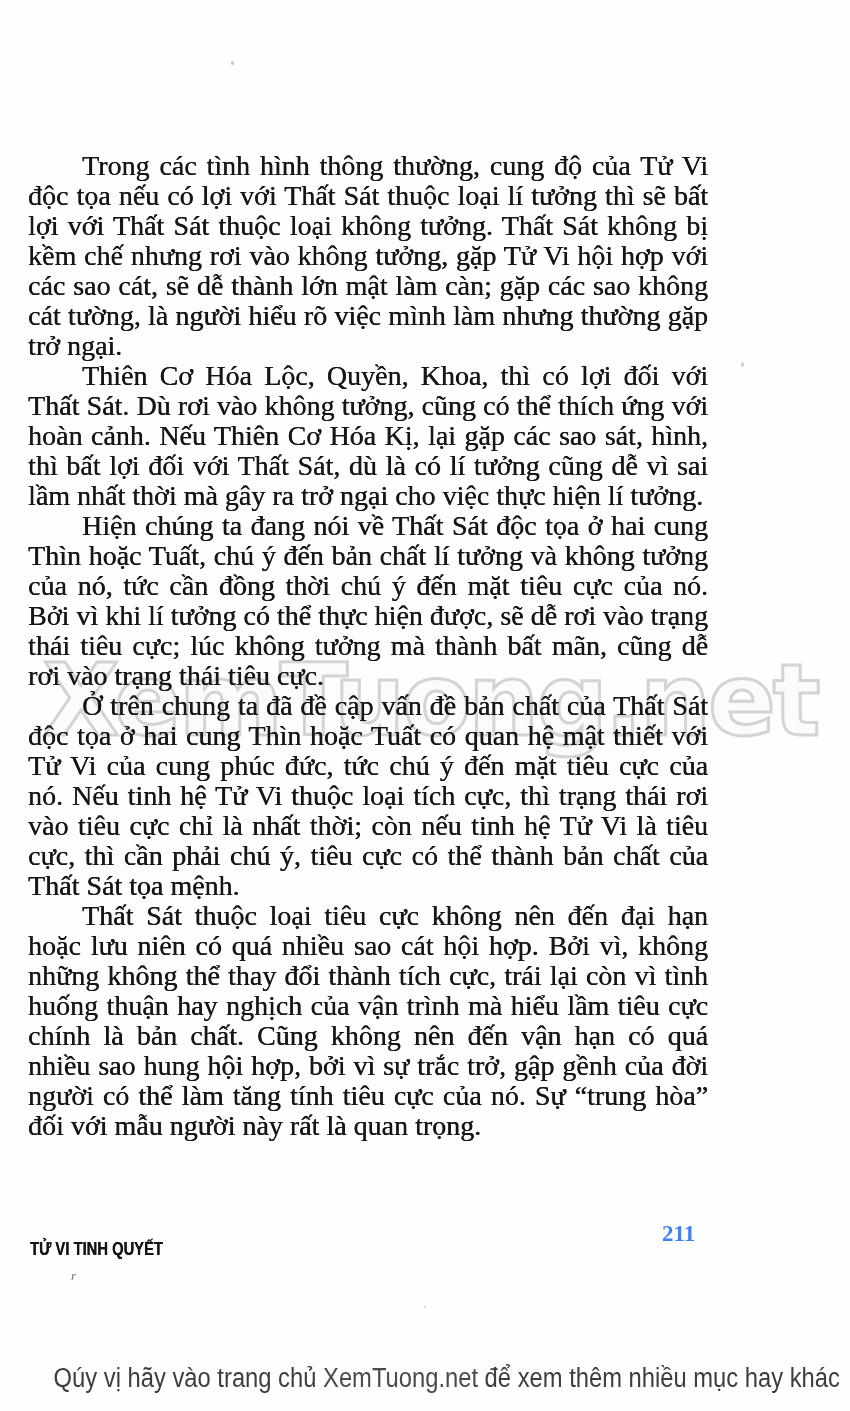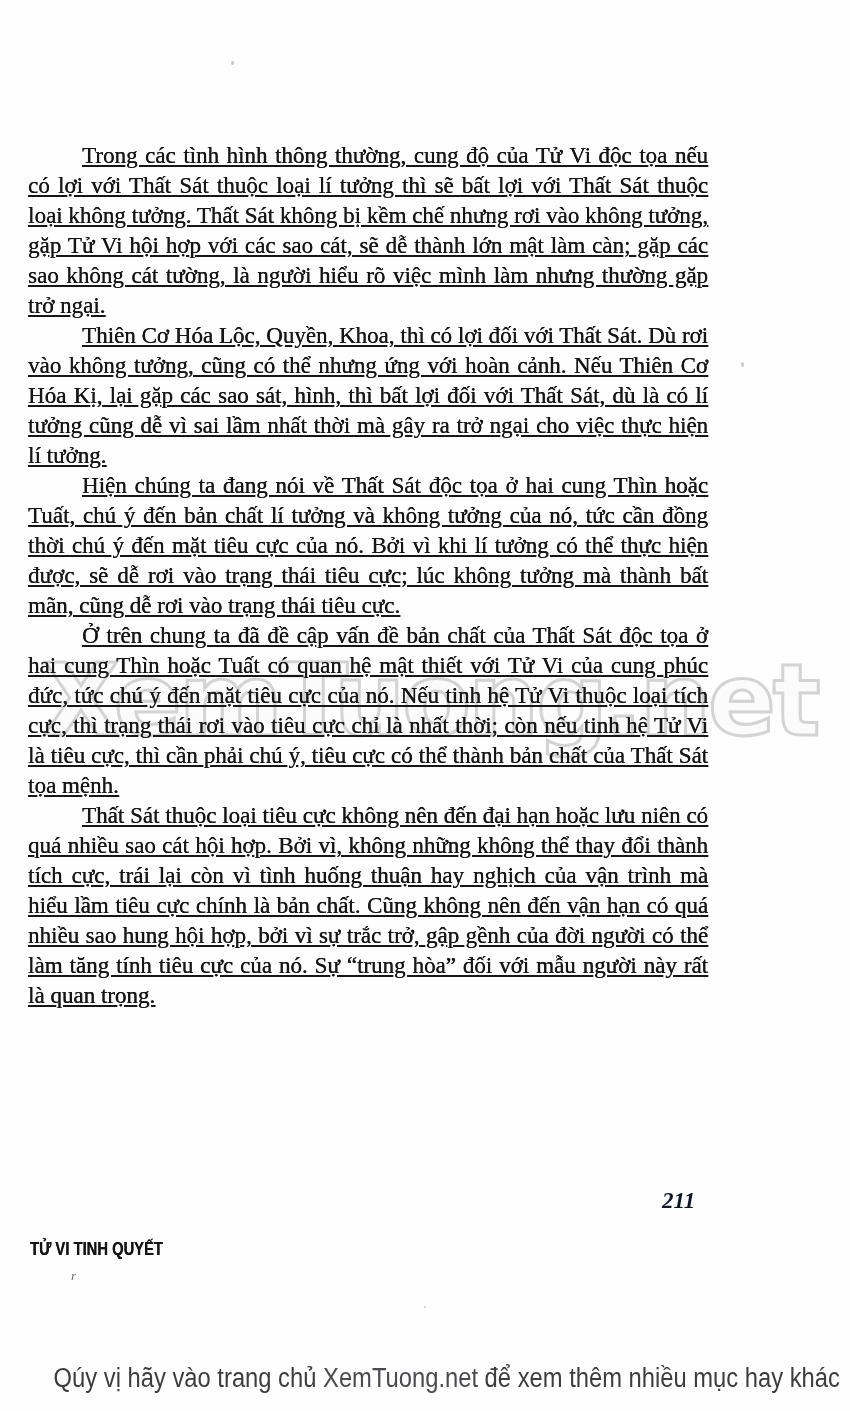--- a/index.html
+++ b/index.html
@@ -10,30 +10,29 @@
     width: 850px;
     height: 1411px;
     background: #fefefe;
     overflow: hidden;
     font-family: "Liberation Serif", serif;
   }
 
   
   .content {
     position: absolute;
-    top: 141px;
+    top: 151px;
     left: 28px;
     width: 680px;
     z-index: 2;
     color: #161616;
-    font-size: 23px;
+    font-size: 28px;
     line-height: 30px;
     text-align: justify;
     text-shadow: 0.35px 0 0 currentColor; 
-    text-decoration: underline;
   }
   .content p {
     margin: 0;
     text-indent: 54px;
   }
 
   
   .watermark {
     position: absolute;
     top: 642px;
@@ -61,27 +60,26 @@
     font-size: 18px;
     color: #141414;
     transform: scaleX(0.82);
     transform-origin: left center;
     white-space: nowrap;
     text-shadow: 0.3px 0 0 currentColor;
   }
   .page-number {
     position: absolute;
     left: 662px;
-    top: 1188px;
+    top: 1221px;
     z-index: 2;
     font-family: "Liberation Serif", serif;
     font-weight: bold;
-    font-style: italic;
     font-size: 23px;
-    color: #0f172a;
+    color: #3b82f6;
   }
 
   
   .banner {
     position: absolute;
     top: 1363px;
     left: 0;
     width: 850px;
     z-index: 2;
     text-align: center;
@@ -119,21 +117,21 @@
 
   <div class="watermark">XemTuong.net</div>
 
   <div class="speck s1"></div>
   <div class="speck s2"></div>
   <div class="speck s3"></div>
   <div class="speck-glyph">r</div>
 
   <div class="content">
     <p>Trong các tình hình thông thường, cung độ của Tử Vi độc tọa nếu có lợi với Thất Sát thuộc loại lí tưởng thì sẽ bất lợi với Thất Sát thuộc loại không tưởng. Thất Sát không bị kềm chế nhưng rơi vào không tưởng, gặp Tử Vi hội hợp với các sao cát, sẽ dễ thành lớn mật làm càn; gặp các sao không cát tường, là người hiểu rõ việc mình làm nhưng thường gặp trở ngại.</p>
-    <p>Thiên Cơ Hóa Lộc, Quyền, Khoa, thì có lợi đối với Thất Sát. Dù rơi vào không tưởng, cũng có thể nhưng ứng với hoàn cảnh. Nếu Thiên Cơ Hóa Kị, lại gặp các sao sát, hình, thì bất lợi đối với Thất Sát, dù là có lí tưởng cũng dễ vì sai lầm nhất thời mà gây ra trở ngại cho việc thực hiện lí tưởng.</p>
+    <p>Thiên Cơ Hóa Lộc, Quyền, Khoa, thì có lợi đối với Thất Sát. Dù rơi vào không tưởng, cũng có thể thích ứng với hoàn cảnh. Nếu Thiên Cơ Hóa Kị, lại gặp các sao sát, hình, thì bất lợi đối với Thất Sát, dù là có lí tưởng cũng dễ vì sai lầm nhất thời mà gây ra trở ngại cho việc thực hiện lí tưởng.</p>
     <p>Hiện chúng ta đang nói về Thất Sát độc tọa ở hai cung Thìn hoặc Tuất, chú ý đến bản chất lí tưởng và không tưởng của nó, tức cần đồng thời chú ý đến mặt tiêu cực của nó. Bởi vì khi lí tưởng có thể thực hiện được, sẽ dễ rơi vào trạng thái tiêu cực; lúc không tưởng mà thành bất mãn, cũng dễ rơi vào trạng thái tiêu cực.</p>
     <p>Ở trên chung ta đã đề cập vấn đề bản chất của Thất Sát độc tọa ở hai cung Thìn hoặc Tuất có quan hệ mật thiết với Tử Vi của cung phúc đức, tức chú ý đến mặt tiêu cực của nó. Nếu tinh hệ Tử Vi thuộc loại tích cực, thì trạng thái rơi vào tiêu cực chỉ là nhất thời; còn nếu tinh hệ Tử Vi là tiêu cực, thì cần phải chú ý, tiêu cực có thể thành bản chất của Thất Sát tọa mệnh.</p>
     <p>Thất Sát thuộc loại tiêu cực không nên đến đại hạn hoặc lưu niên có quá nhiều sao cát hội hợp. Bởi vì, không những không thể thay đổi thành tích cực, trái lại còn vì tình huống thuận hay nghịch của vận trình mà hiểu lầm tiêu cực chính là bản chất. Cũng không nên đến vận hạn có quá nhiều sao hung hội hợp, bởi vì sự trắc trở, gập gềnh của đời người có thể làm tăng tính tiêu cực của nó. Sự “trung hòa” đối với mẫu người này rất là quan trọng.</p>
   </div>
 
   <div class="footer-title">TỬ VI TINH QUYẾT</div>
   <div class="page-number">211</div>
 
   <div class="banner">
     <span class="banner-inner"><span>Qúy vị hãy vào trang chủ </span><span class="site">XemTuong.net</span><span> để xem thêm nhiều mục hay khác</span></span>

